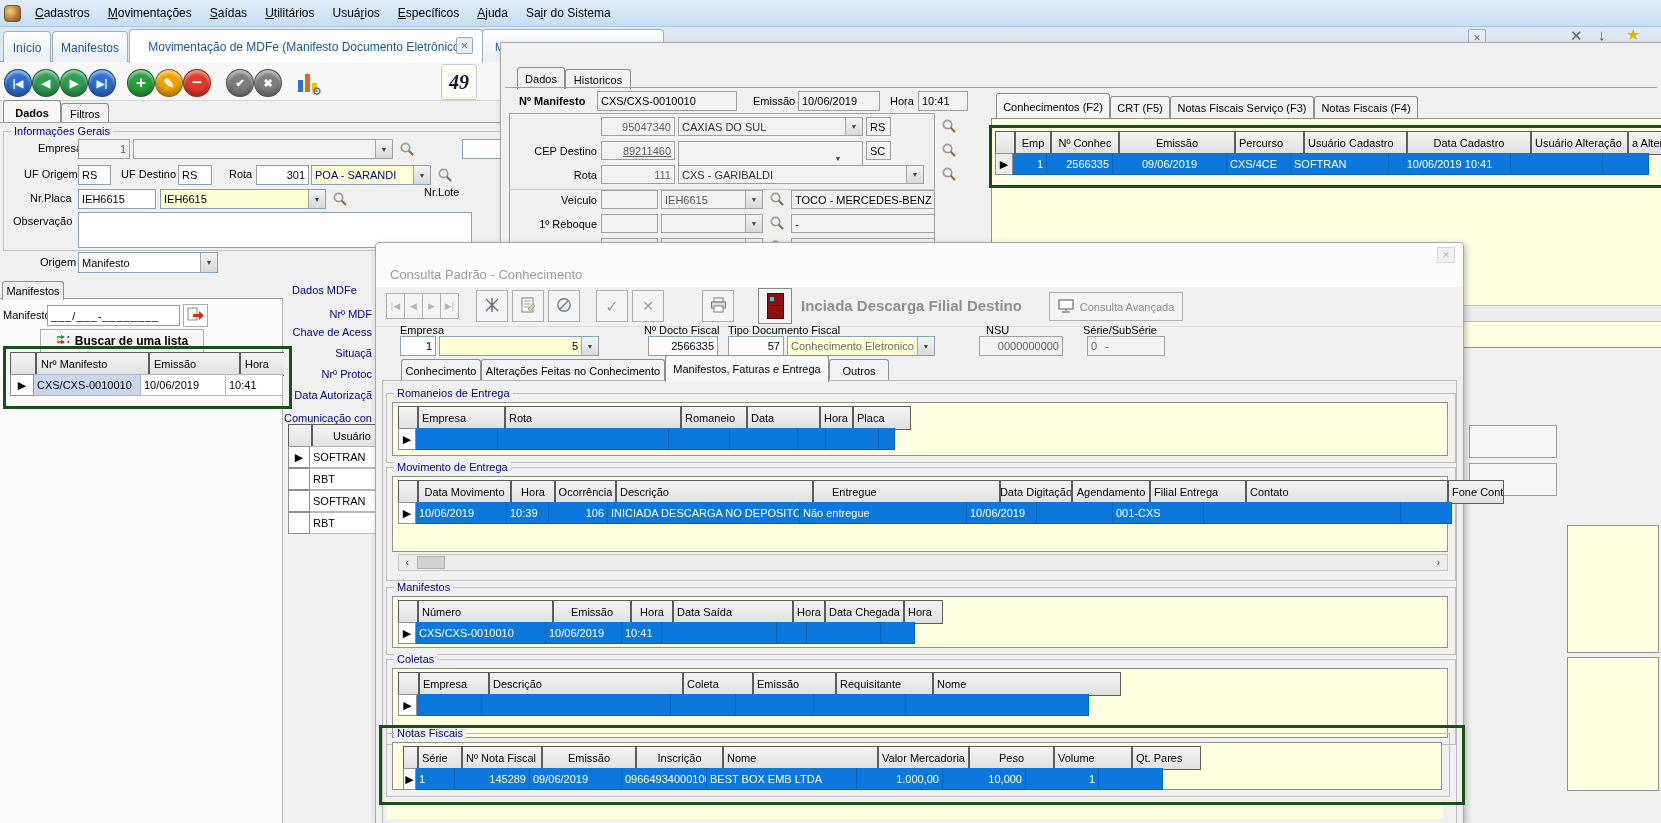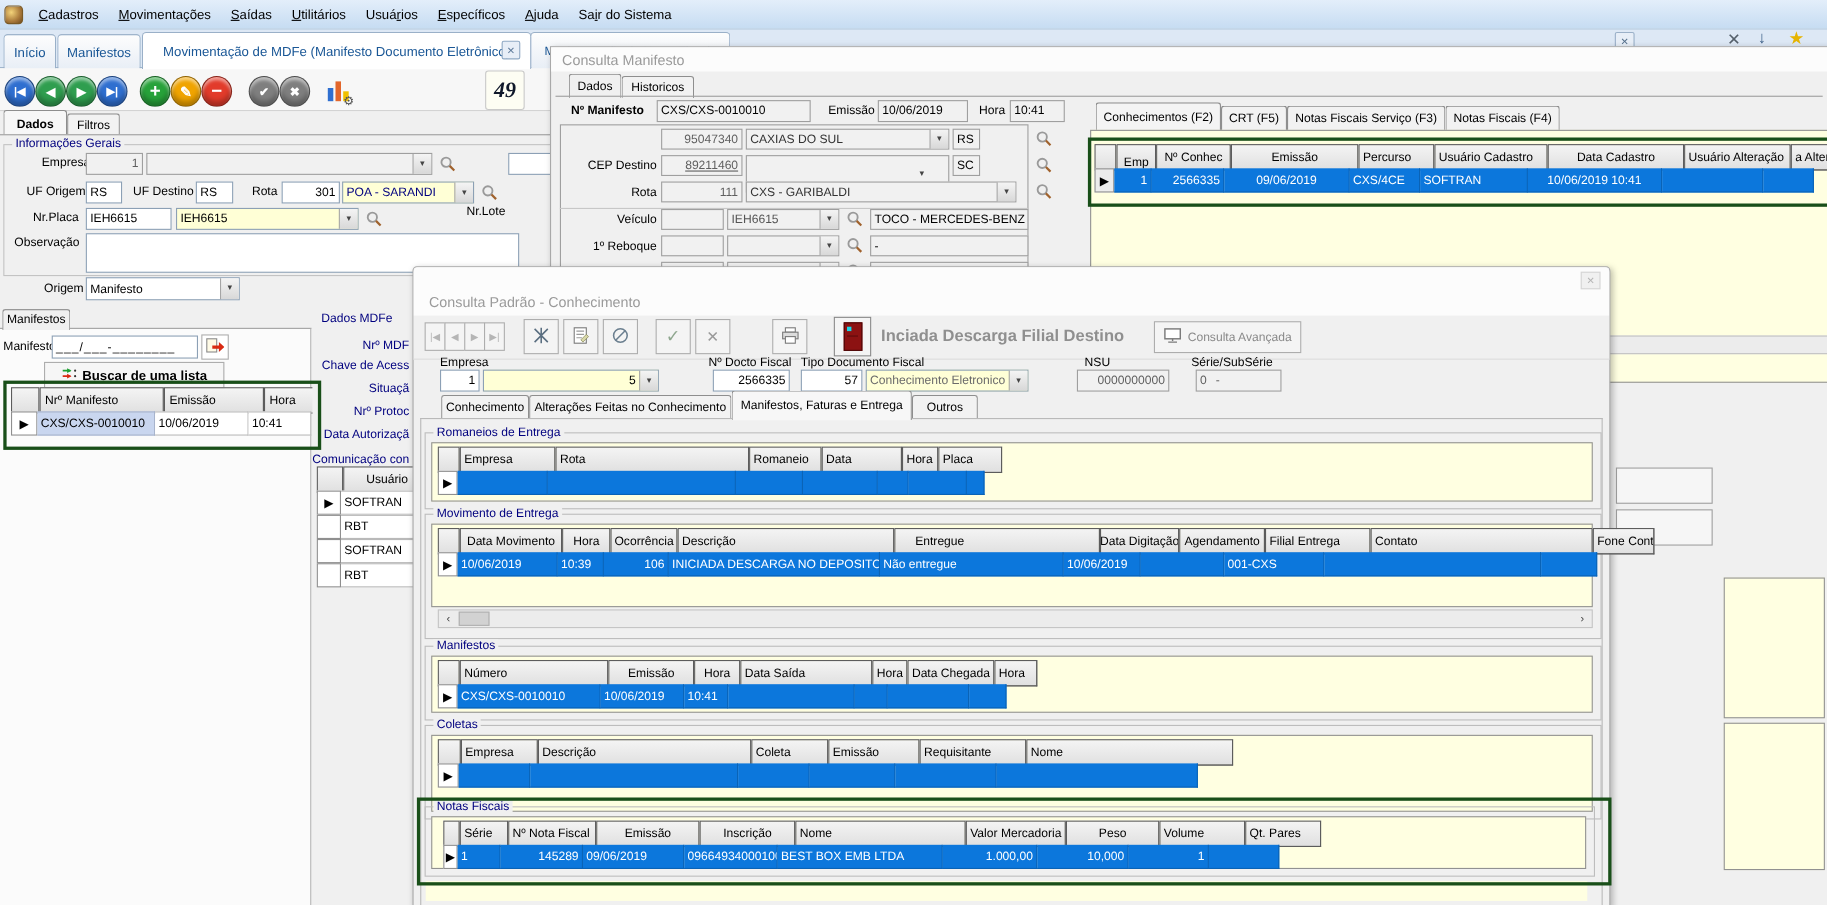--- a/index.html
+++ b/index.html
@@ -251,23 +251,20 @@
 <div class="grow" style="left:288px;top:490px;">
   <span class="mk" style="width:22px;background:#fff;"></span>
   <span class="gc" style="width:90px;background:#fff;border:1px solid #b9b9b9;border-left:none;">SOFTRAN</span>
 </div>
 <div class="grow" style="left:288px;top:512px;">
   <span class="mk" style="width:22px;background:#fff;"></span>
   <span class="gc" style="width:90px;background:#fff;border:1px solid #b9b9b9;border-left:none;">RBT</span>
 </div>
 
 <div class="win" style="left:500px;top:42px;width:1161px;height:781px;z-index:10;">
-  <div class="abs" style="left:0;top:0;right:0;height:22px;background:#fcfcfc;">
-    <span class="wtitle" style="position:absolute;left:10px;top:4px;">Consulta Manifesto</span>
-  </div>
   <div class="tab2 active" style="left:16px;top:24px;width:46px;height:21px;background:#f0f0f0;">
       <span>Dados</span>
     </div>
   <div class="tab2" style="left:64px;top:26px;width:64px;height:19px;">
       <span>Historicos</span>
     </div>
   <div class="abs" style="left:4px;top:44px;width:1152px;height:732px;border-top:1px solid #9f9f9f;"></div>
 
   <b class="abs" style="left:18px;top:52px;">Nº Manifesto</b>
   <div class="abs sunken" style="left:96px;top:48px;width:140px;height:20px;color:#000;">
@@ -393,21 +390,21 @@
   <div class="tab2" style="left:669px;top:53px;width:142px;height:22px;">
       <span>Notas Fiscais Serviço (F3)</span>
     </div>
   <div class="tab2" style="left:813px;top:53px;width:102px;height:22px;">
       <span>Notas Fiscais (F4)</span>
     </div>
 
   <div class="abs pale" style="left:490px;top:75px;width:1166px;height:230px;"></div>
   <div class="grow" style="left:494px;top:88px;">
     <span class="gh" style="width:18px;"></span>
-    <span class="gh" style="width:34px;align-items:flex-end;">
+    <span class="gh" style="width:34px;">
         <span>Emp</span>
       </span>
     <span class="gh" style="width:66px;">
         <span>Nº Conhec</span>
       </span>
     <span class="gh" style="width:114px;">
         <span>Emissão</span>
       </span>
     <span class="gh" style="width:64px;justify-content:flex-start;padding-left:3px;">
         <span>Percurso</span>

